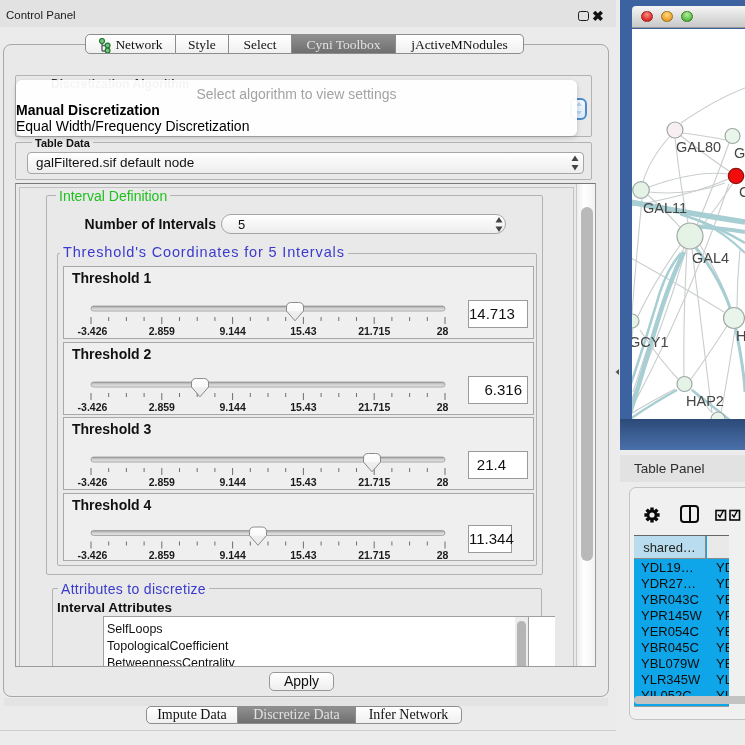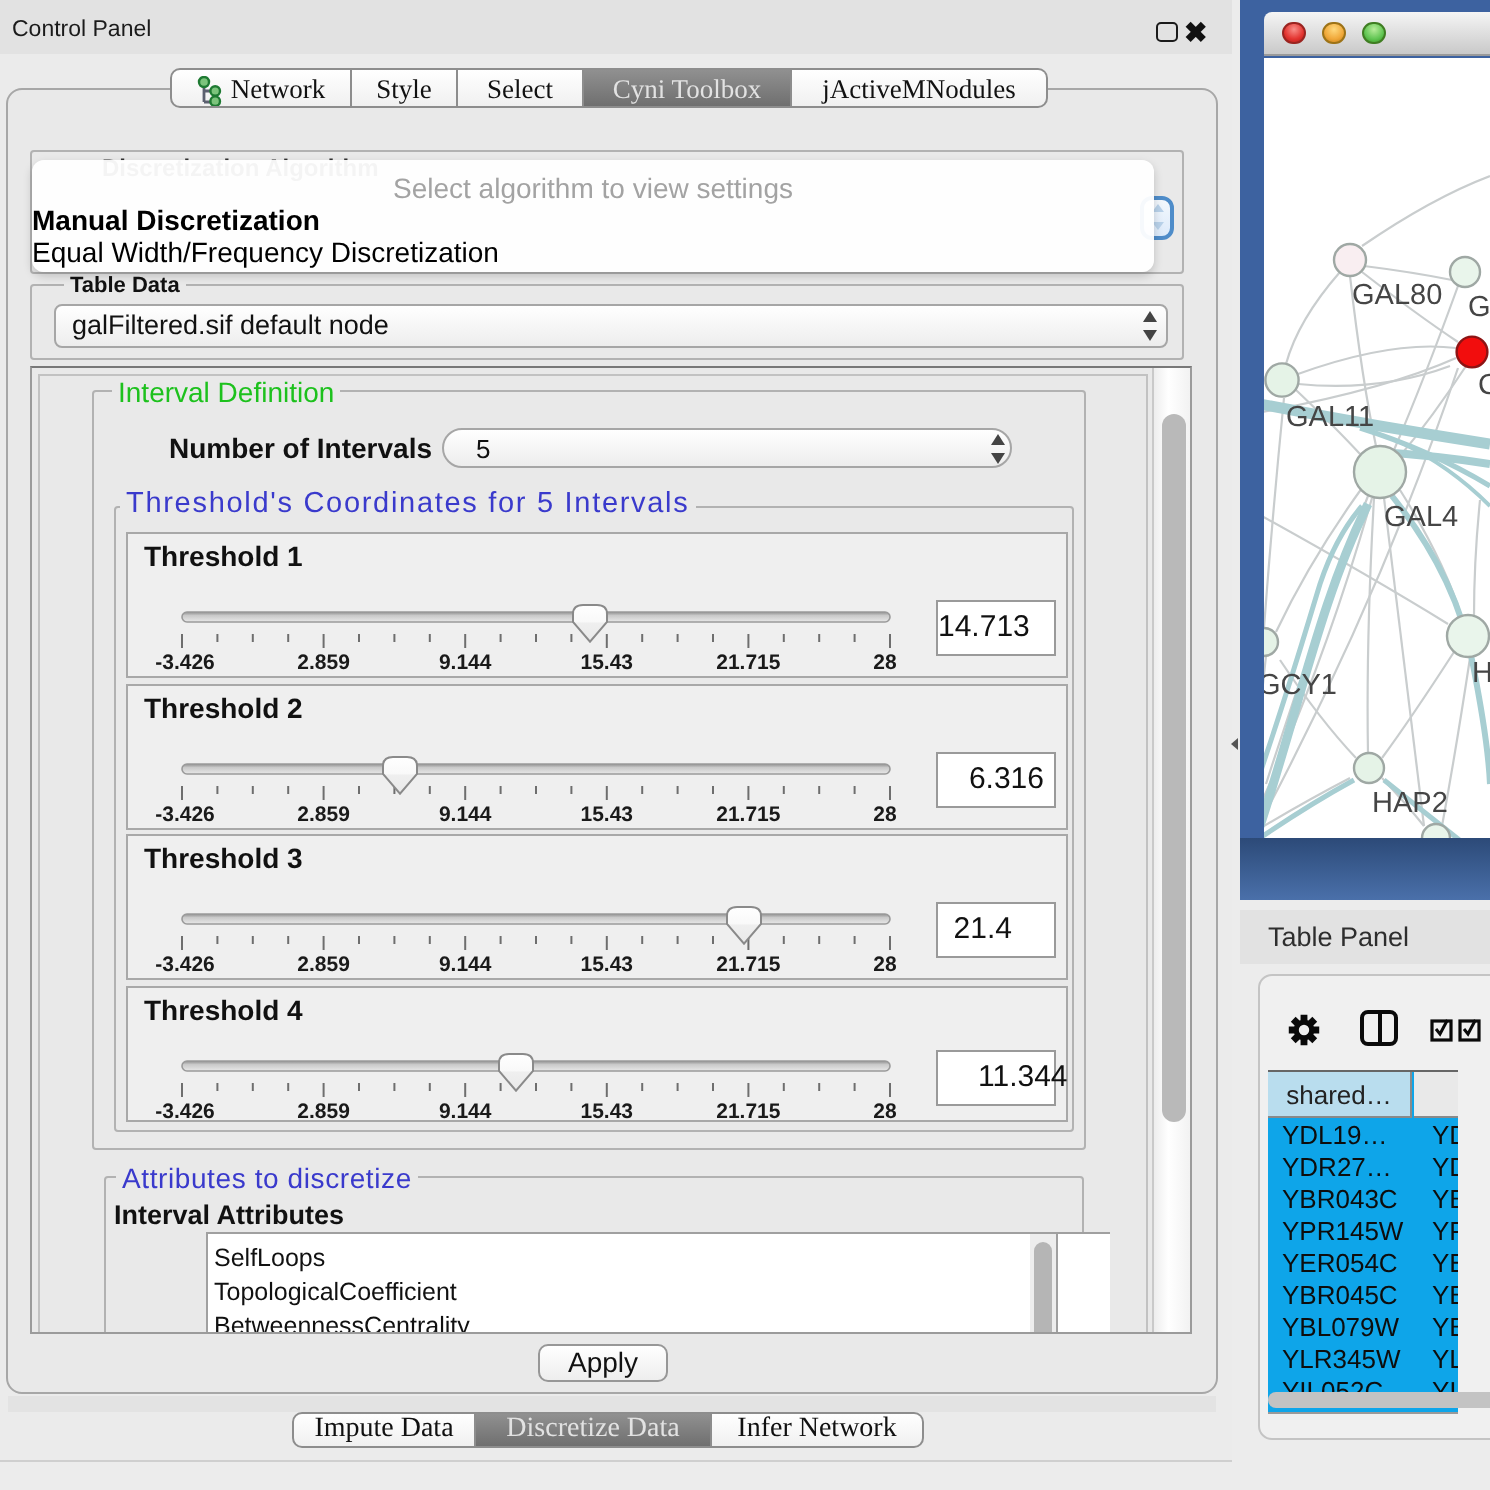--- a/index.html
+++ b/index.html
@@ -227,21 +227,21 @@
             <line x1="363.3" y1="47.5" x2="363.3" y2="51.5" stroke="#6e6e6e" stroke-width="1"></line>
             <line x1="381.0" y1="47.5" x2="381.0" y2="54.5" stroke="#6e6e6e" stroke-width="1"></line>
       <text x="28.5" y="65.0" font-size="10.5" font-weight="bold" text-anchor="middle" fill="#1a1a1a" font-family="Liberation Sans, sans-serif">-3.426</text>
             <text x="97.8" y="65.0" font-size="10.5" font-weight="bold" text-anchor="middle" fill="#1a1a1a" font-family="Liberation Sans, sans-serif">2.859</text>
             <text x="168.6" y="65.0" font-size="10.5" font-weight="bold" text-anchor="middle" fill="#1a1a1a" font-family="Liberation Sans, sans-serif">9.144</text>
             <text x="239.4" y="65.0" font-size="10.5" font-weight="bold" text-anchor="middle" fill="#1a1a1a" font-family="Liberation Sans, sans-serif">15.43</text>
             <text x="310.2" y="65.0" font-size="10.5" font-weight="bold" text-anchor="middle" fill="#1a1a1a" font-family="Liberation Sans, sans-serif">21.715</text>
             <text x="378.5" y="65.0" font-size="10.5" font-weight="bold" text-anchor="middle" fill="#1a1a1a" font-family="Liberation Sans, sans-serif">28</text>
       <path d="M 185.5 41.5 L 185.5 37.5 Q 185.5 33.0 190.5 33.0 L 197.5 33.0 Q 202.5 33.0 202.5 37.5 L 202.5 41.5 L 194 51.3 Z" fill="url(#thumbg)" stroke="#8a8a8a" stroke-width="1"></path>
     </svg>
-          <div class="abs" style="left:404px;top:30.5px;width:60px;height:28px;background:#fff;border:1px solid #9a9a9a;font-size:15px;text-align:center;line-height:26px;padding-right:5px;padding-left:20px;">11.344</div>
+          <div class="abs" style="left:404px;top:30.5px;width:44px;height:28px;background:#fff;border:1px solid #9a9a9a;font-size:15px;text-align:center;line-height:26px;padding-right:5px;">11.344</div>
         </div>
     </div>
 
     
     <div class="grp" style="left:36px;top:404px;width:490px;height:120px;"></div>
     <div class="grplabel" style="left:42px;top:398px;color:#3a3acc;letter-spacing:0.3px;">Attributes to discretize</div>
     <div class="abs bold" style="left:41px;top:416px;color:#111;font-size:13.5px;">Interval Attributes</div>
     <div class="abs" style="left:47px;top:432px;width:452px;height:80px;background:#fff;border:1px solid #a0a0a0;border-right:none;margin-left:40px;">
       <div style="padding:4px 0 0 3px;line-height:17px;font-size:12.5px;color:#111;">SelfLoops<br>TopologicalCoefficient<br>BetweennessCentrality<br>NeighborhoodConnectivity</div>
     </div>

